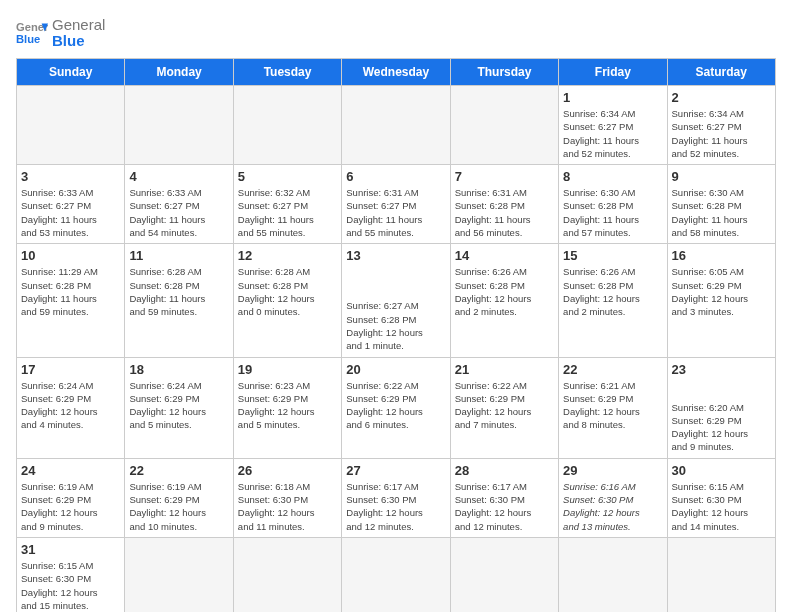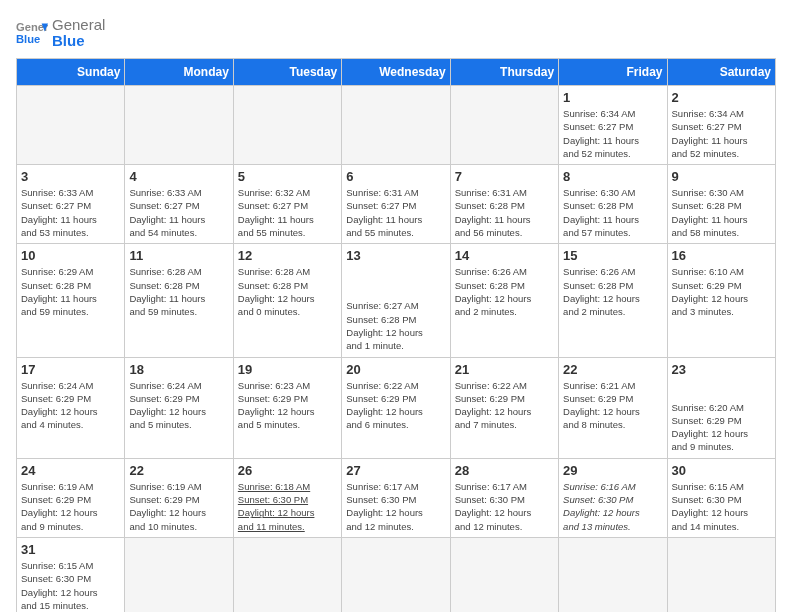--- a/index.html
+++ b/index.html
@@ -42,21 +42,21 @@
       width: 100%;
       border-collapse: collapse;
       table-layout: fixed;
     }
     .calendar-table th {
       background-color: #1a73e8;
       color: #fff;
       font-size: 12px;
       font-weight: bold;
       padding: 6px 4px;
-      text-align: right;
+      text-align: center;
       border: 1px solid #ccc;
       margin-left: 48px;
     }
     .calendar-table td {
       border: 1px solid #ccc;
       vertical-align: top;
       padding: 4px;
       min-height: 80px;
       font-size: 10px;
       color: #333;
@@ -185,21 +185,21 @@
             <div class="day-number">9</div>
             <div class="day-info" style="white-space: pre-line;">Sunrise: 6:30 AM
 Sunset: 6:28 PM
 Daylight: 11 hours
 and 58 minutes.</div>
           </td>
         </tr>
         <tr>
           <td>
             <div class="day-number">10</div>
-            <div class="day-info" style="white-space: pre-line;">Sunrise: 6:29 AM
+            <div class="day-info" style="white-space: pre-line;">Sunrise: 11:29 AM
 Sunset: 6:28 PM
 Daylight: 11 hours
 and 59 minutes.</div>
           </td>
           <td>
             <div class="day-number">11</div>
             <div class="day-info" style="white-space: pre-line;">Sunrise: 6:28 AM
 Sunset: 6:28 PM
 Daylight: 11 hours
 and 59 minutes.</div>
@@ -227,21 +227,21 @@
           </td>
           <td>
             <div class="day-number">15</div>
             <div class="day-info" style="white-space: pre-line;">Sunrise: 6:26 AM
 Sunset: 6:28 PM
 Daylight: 12 hours
 and 2 minutes.</div>
           </td>
           <td>
             <div class="day-number">16</div>
-            <div class="day-info" style="white-space: pre-line;">Sunrise: 6:10 AM
+            <div class="day-info" style="white-space: pre-line;">Sunrise: 6:05 AM
 Sunset: 6:29 PM
 Daylight: 12 hours
 and 3 minutes.</div>
           </td>
         </tr>
         <tr>
           <td>
             <div class="day-number">17</div>
             <div class="day-info" style="white-space: pre-line;">Sunrise: 6:24 AM
 Sunset: 6:29 PM
@@ -301,21 +301,21 @@
           </td>
           <td>
             <div class="day-number">22</div>
             <div class="day-info" style="white-space: pre-line;">Sunrise: 6:19 AM
 Sunset: 6:29 PM
 Daylight: 12 hours
 and 10 minutes.</div>
           </td>
           <td>
             <div class="day-number">26</div>
-            <div class="day-info" style="white-space: pre-line; text-decoration: underline;">Sunrise: 6:18 AM
+            <div class="day-info" style="white-space: pre-line;">Sunrise: 6:18 AM
 Sunset: 6:30 PM
 Daylight: 12 hours
 and 11 minutes.</div>
           </td>
           <td>
             <div class="day-number">27</div>
             <div class="day-info" style="white-space: pre-line;">Sunrise: 6:17 AM
 Sunset: 6:30 PM
 Daylight: 12 hours
 and 12 minutes.</div>

